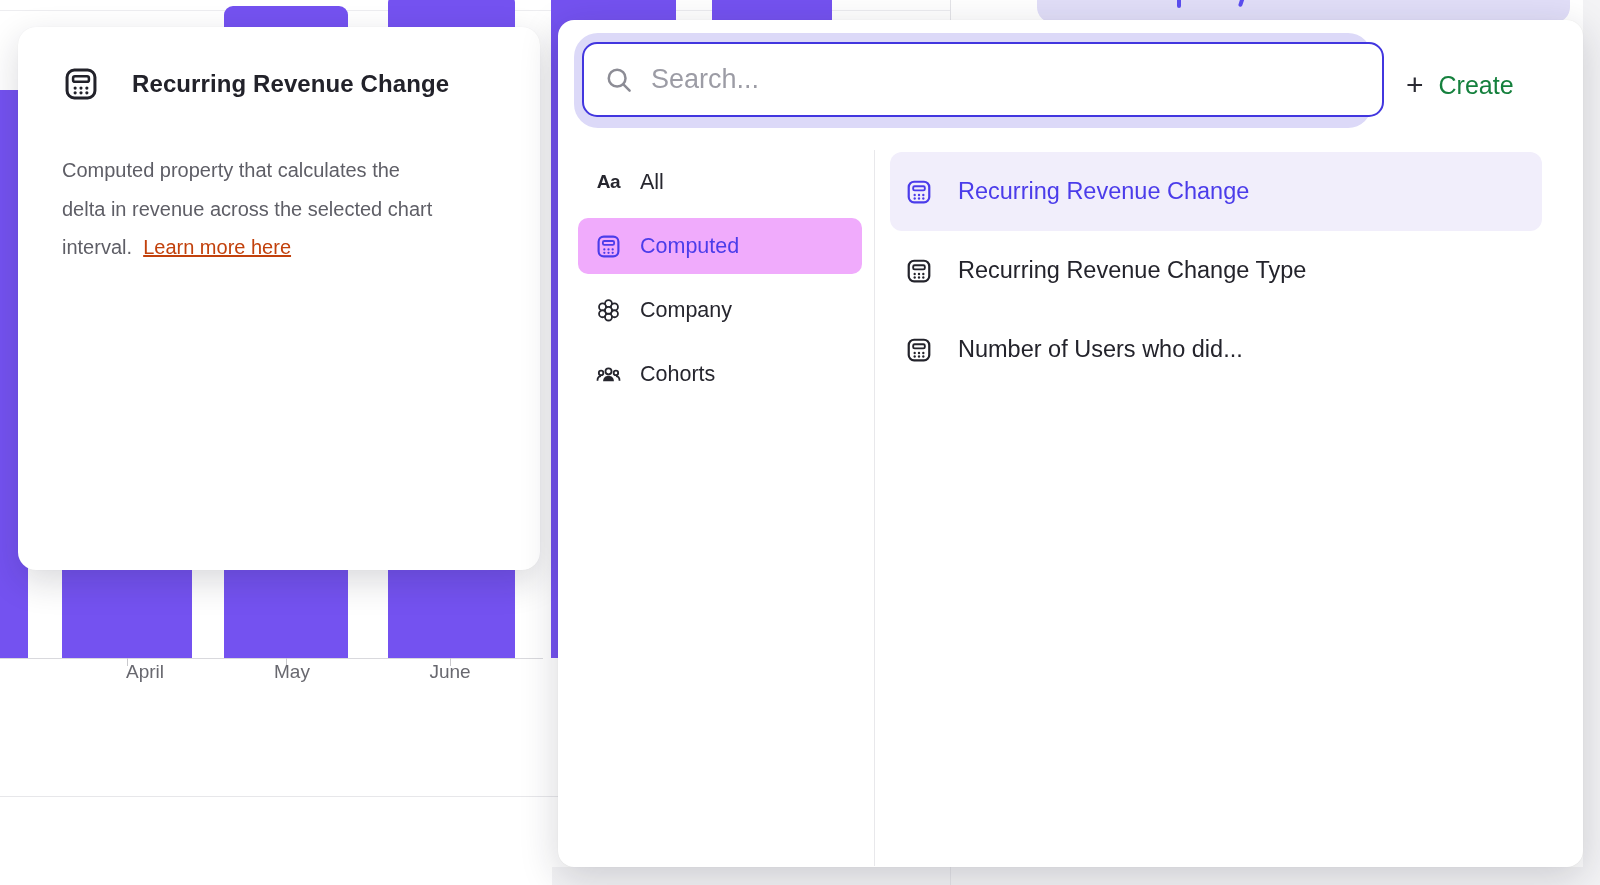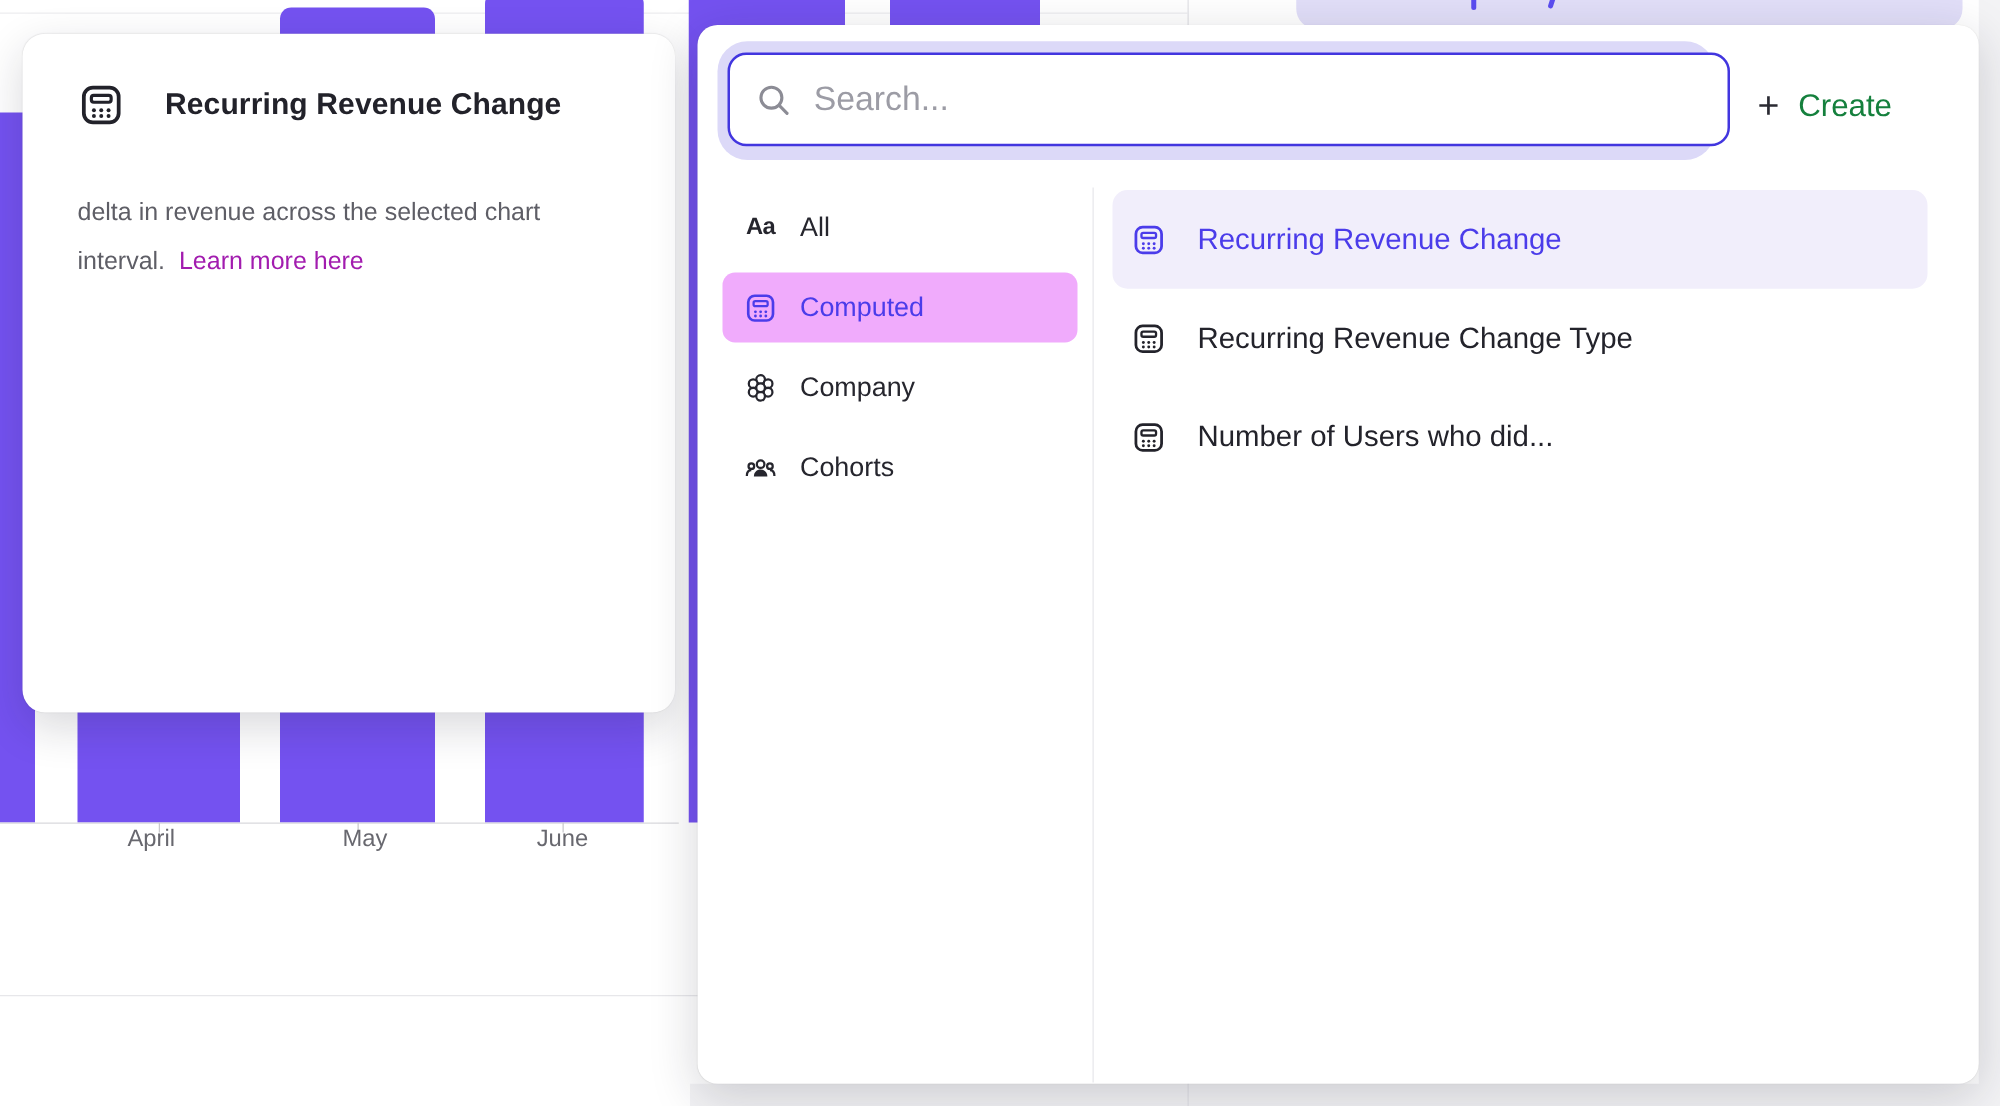--- a/index.html
+++ b/index.html
@@ -14,39 +14,39 @@
   .bar.b1{left:-100px;top:90px;width:128px;height:568px;}
   .bar.b2{left:62px;top:90px;width:130px;height:568px;}
   .bar.b3{left:224px;top:6px;width:124px;height:652px;}
   .bar.b4{left:388px;top:-6px;width:127px;height:664px;}
   .bar.b5{left:551px;top:-15px;width:125px;height:673px;}
   .bar.b6{left:712px;top:-15px;width:120px;height:673px;}
   .axis-line{position:absolute;left:0;top:658px;width:543px;height:1px;background:#d9d9dd;}
   .tick{position:absolute;top:658px;width:1px;height:8px;background:#c9c9cd;}
   .tick.t1{left:127px;} .tick.t2{left:286px;} .tick.t3{left:450px;}
   .month{position:absolute;top:661px;transform:translateX(-50%);font-size:19px;color:#68686f;}
-  .month.m1{left:121px;} .month.m2{left:292px;} .month.m3{left:450px;}
+  .month.m1{left:145px;} .month.m2{left:292px;} .month.m3{left:450px;}
   .divider-h{position:absolute;left:0;top:796px;width:950px;height:1px;background:#e7e7ea;}
   .vline{position:absolute;left:950px;top:0;width:1px;height:885px;background:#e4e4e8;z-index:2;}
   .strip-right{position:absolute;left:1583px;top:0;width:17px;height:885px;background:#f3f3f5;z-index:1;}
   .strip-bottom{position:absolute;left:552px;top:867px;width:1048px;height:18px;background:#f3f3f5;z-index:1;}
   .bg-pill{position:absolute;left:1037px;top:-16px;width:533px;height:39px;background:#e1def8;border-radius:16px;z-index:3;}
   .bg-pill .frag{position:absolute;background:#5b4df0;border-radius:2px;}
   .bg-pill .frag.f1{left:140px;top:11px;width:4px;height:13px;}
   .bg-pill .frag.f2{left:203px;top:9px;width:4px;height:14px;transform:rotate(18deg);}
   
   .tooltip-card{
     position:absolute;left:18px;top:27px;width:522px;height:543px;background:#ffffff;
     border-radius:18px;box-shadow:0 12px 35px rgba(25,25,45,.16),0 0 1px rgba(0,0,0,.08);z-index:10;
   }
   .tt-header{position:absolute;left:44px;top:38px;display:flex;align-items:center;gap:32px;}
   .tt-header .icon{width:38px;height:38px;color:#22222a;flex:0 0 auto;}
   .tt-title{font-size:24px;font-weight:bold;color:#22222a;letter-spacing:.1px;}
   .tt-desc{position:absolute;left:44px;top:124px;width:440px;font-size:20px;line-height:38.5px;color:#5e5e66;}
-  .tt-link{color:#a21caf;cursor:pointer;}
+  .tt-link{color:#c2410c;text-decoration:underline;cursor:pointer;}
   
   .modal{
     position:absolute;left:558px;top:20px;width:1025px;height:847px;background:#ffffff;
     border-radius:16px;box-shadow:0 10px 38px rgba(25,25,45,.18),0 0 1px rgba(0,0,0,.1);z-index:11;
   }
   .search-ring{position:absolute;left:16px;top:13px;width:798px;height:95px;background:#dcd9f8;border-radius:24px;}
   .search-box{
     position:absolute;left:8px;top:9px;width:778px;height:71px;background:#ffffff;
     border:2px solid #4236df;border-radius:15px;display:flex;align-items:center;padding-left:20px;box-sizing:content-box;
   }
@@ -148,20 +148,21 @@
   </div>
 
   <div class="tooltip-card">
     <div class="tt-header">
       <svg class="icon" viewBox="0 0 24 24">
           <use href="#calc-icon"></use>
         </svg>
       <span class="tt-title">Recurring Revenue Change</span>
     </div>
     <div class="tt-desc">
+      <div>Computed property that calculates the</div>
       <div>delta in revenue across the selected chart</div>
       <div><span>interval.</span>&nbsp; <a class="tt-link">Learn more here</a></div>
     </div>
   </div>
 
   <div class="modal">
 
     <div class="search-ring">
       <div class="search-box">
         <svg class="icon" viewBox="0 0 24 24">

